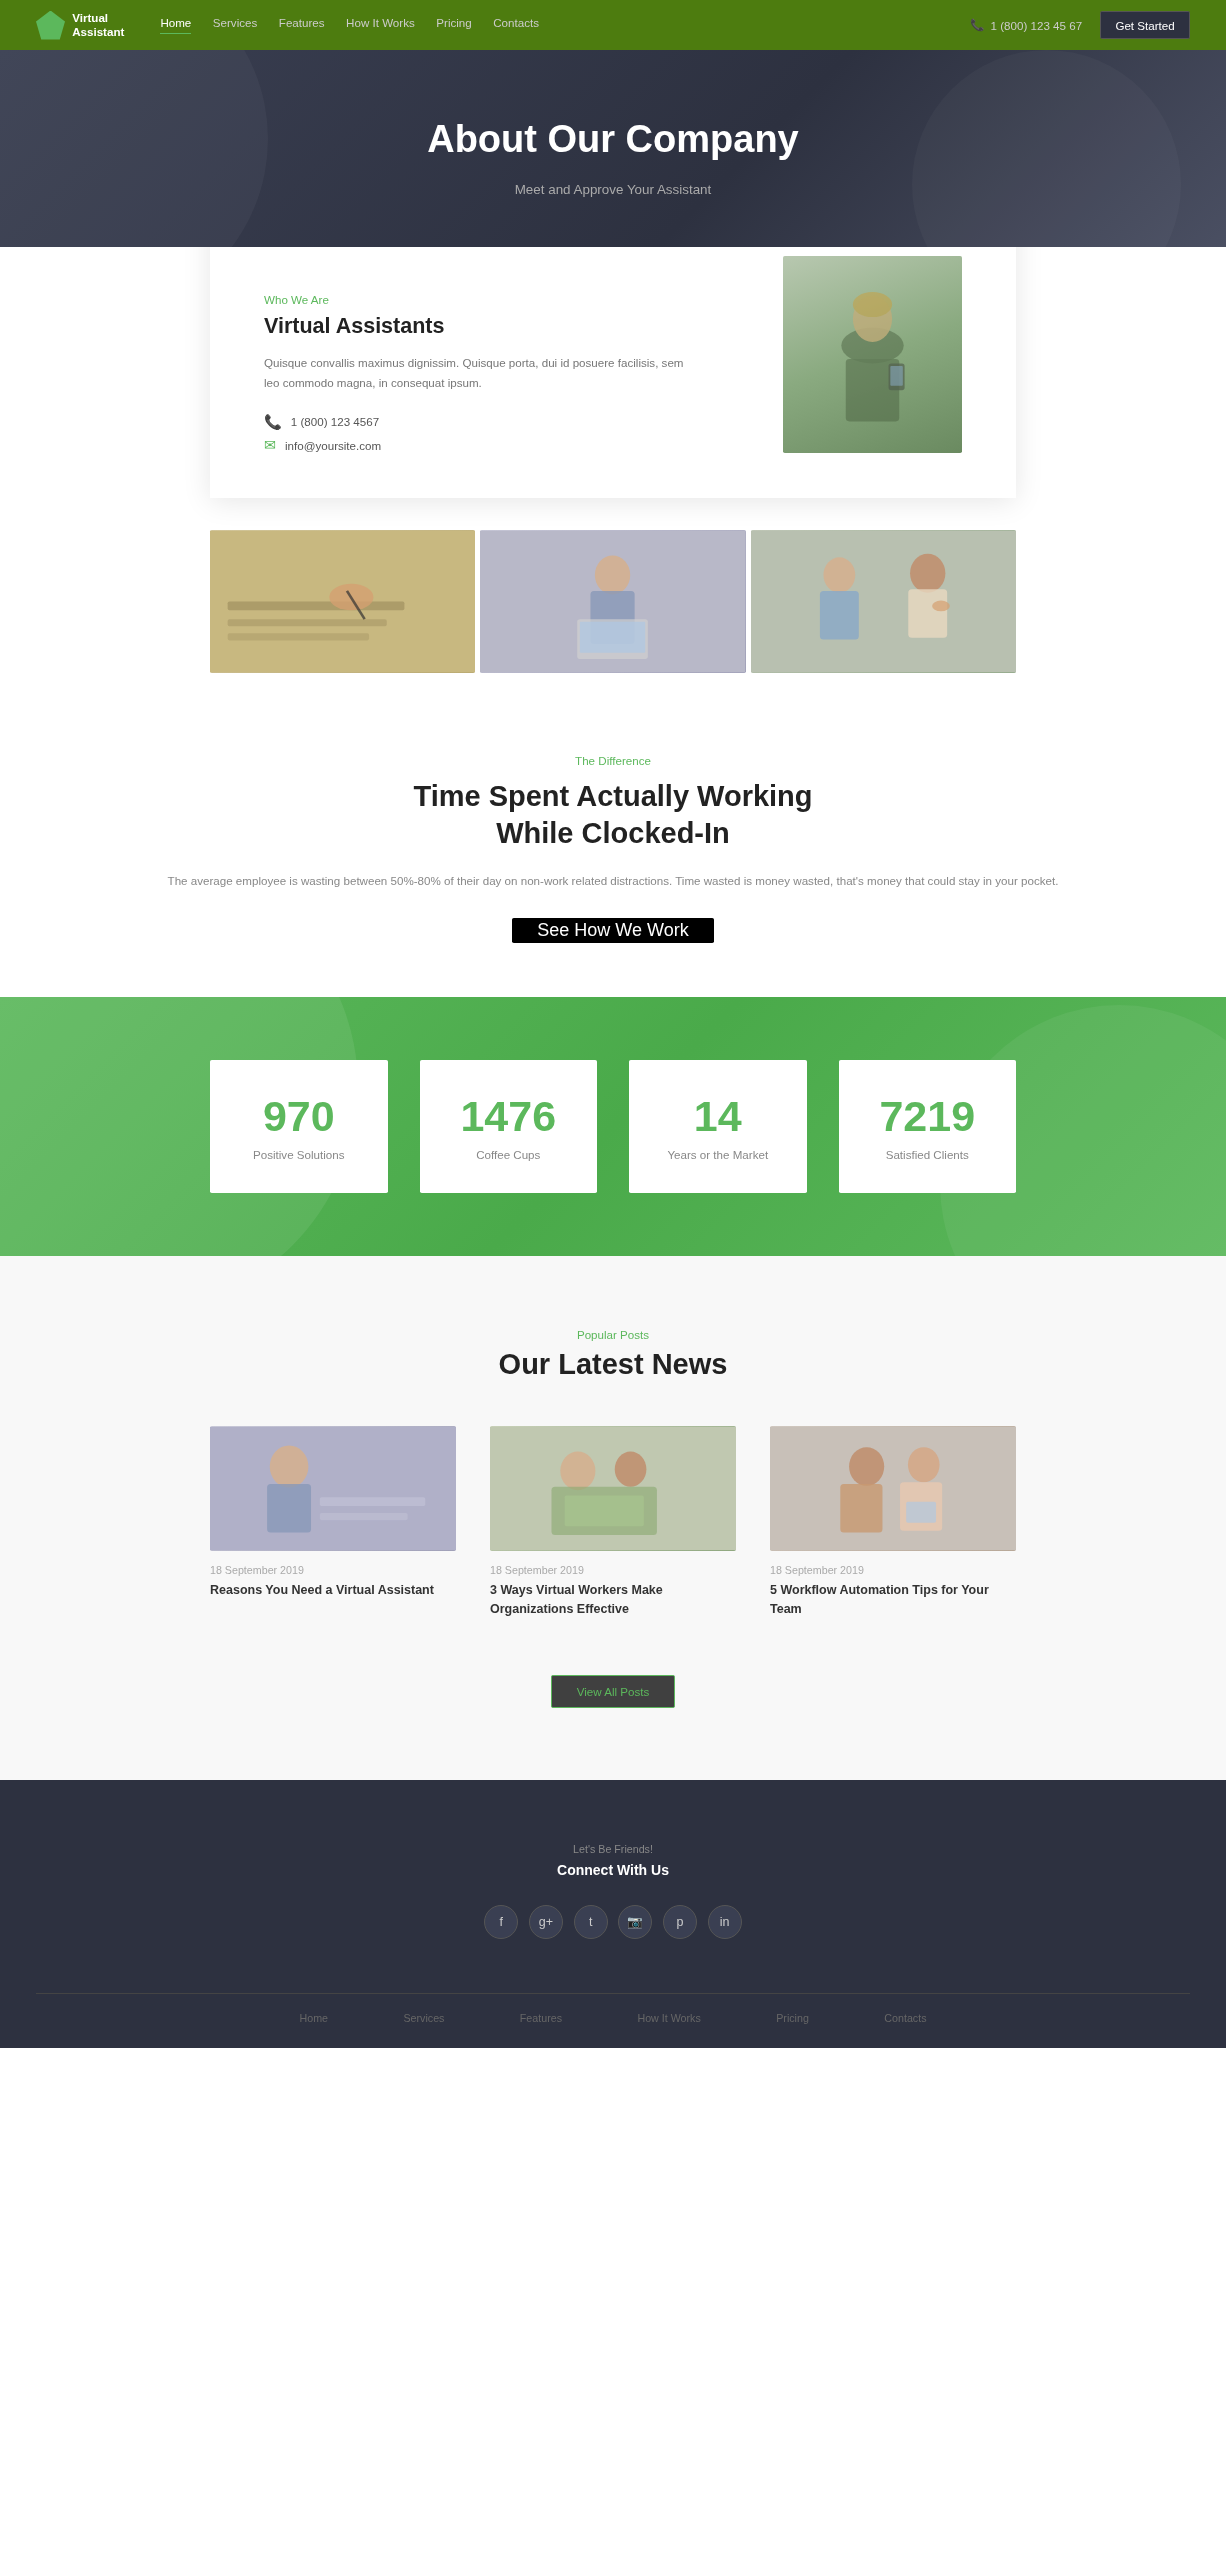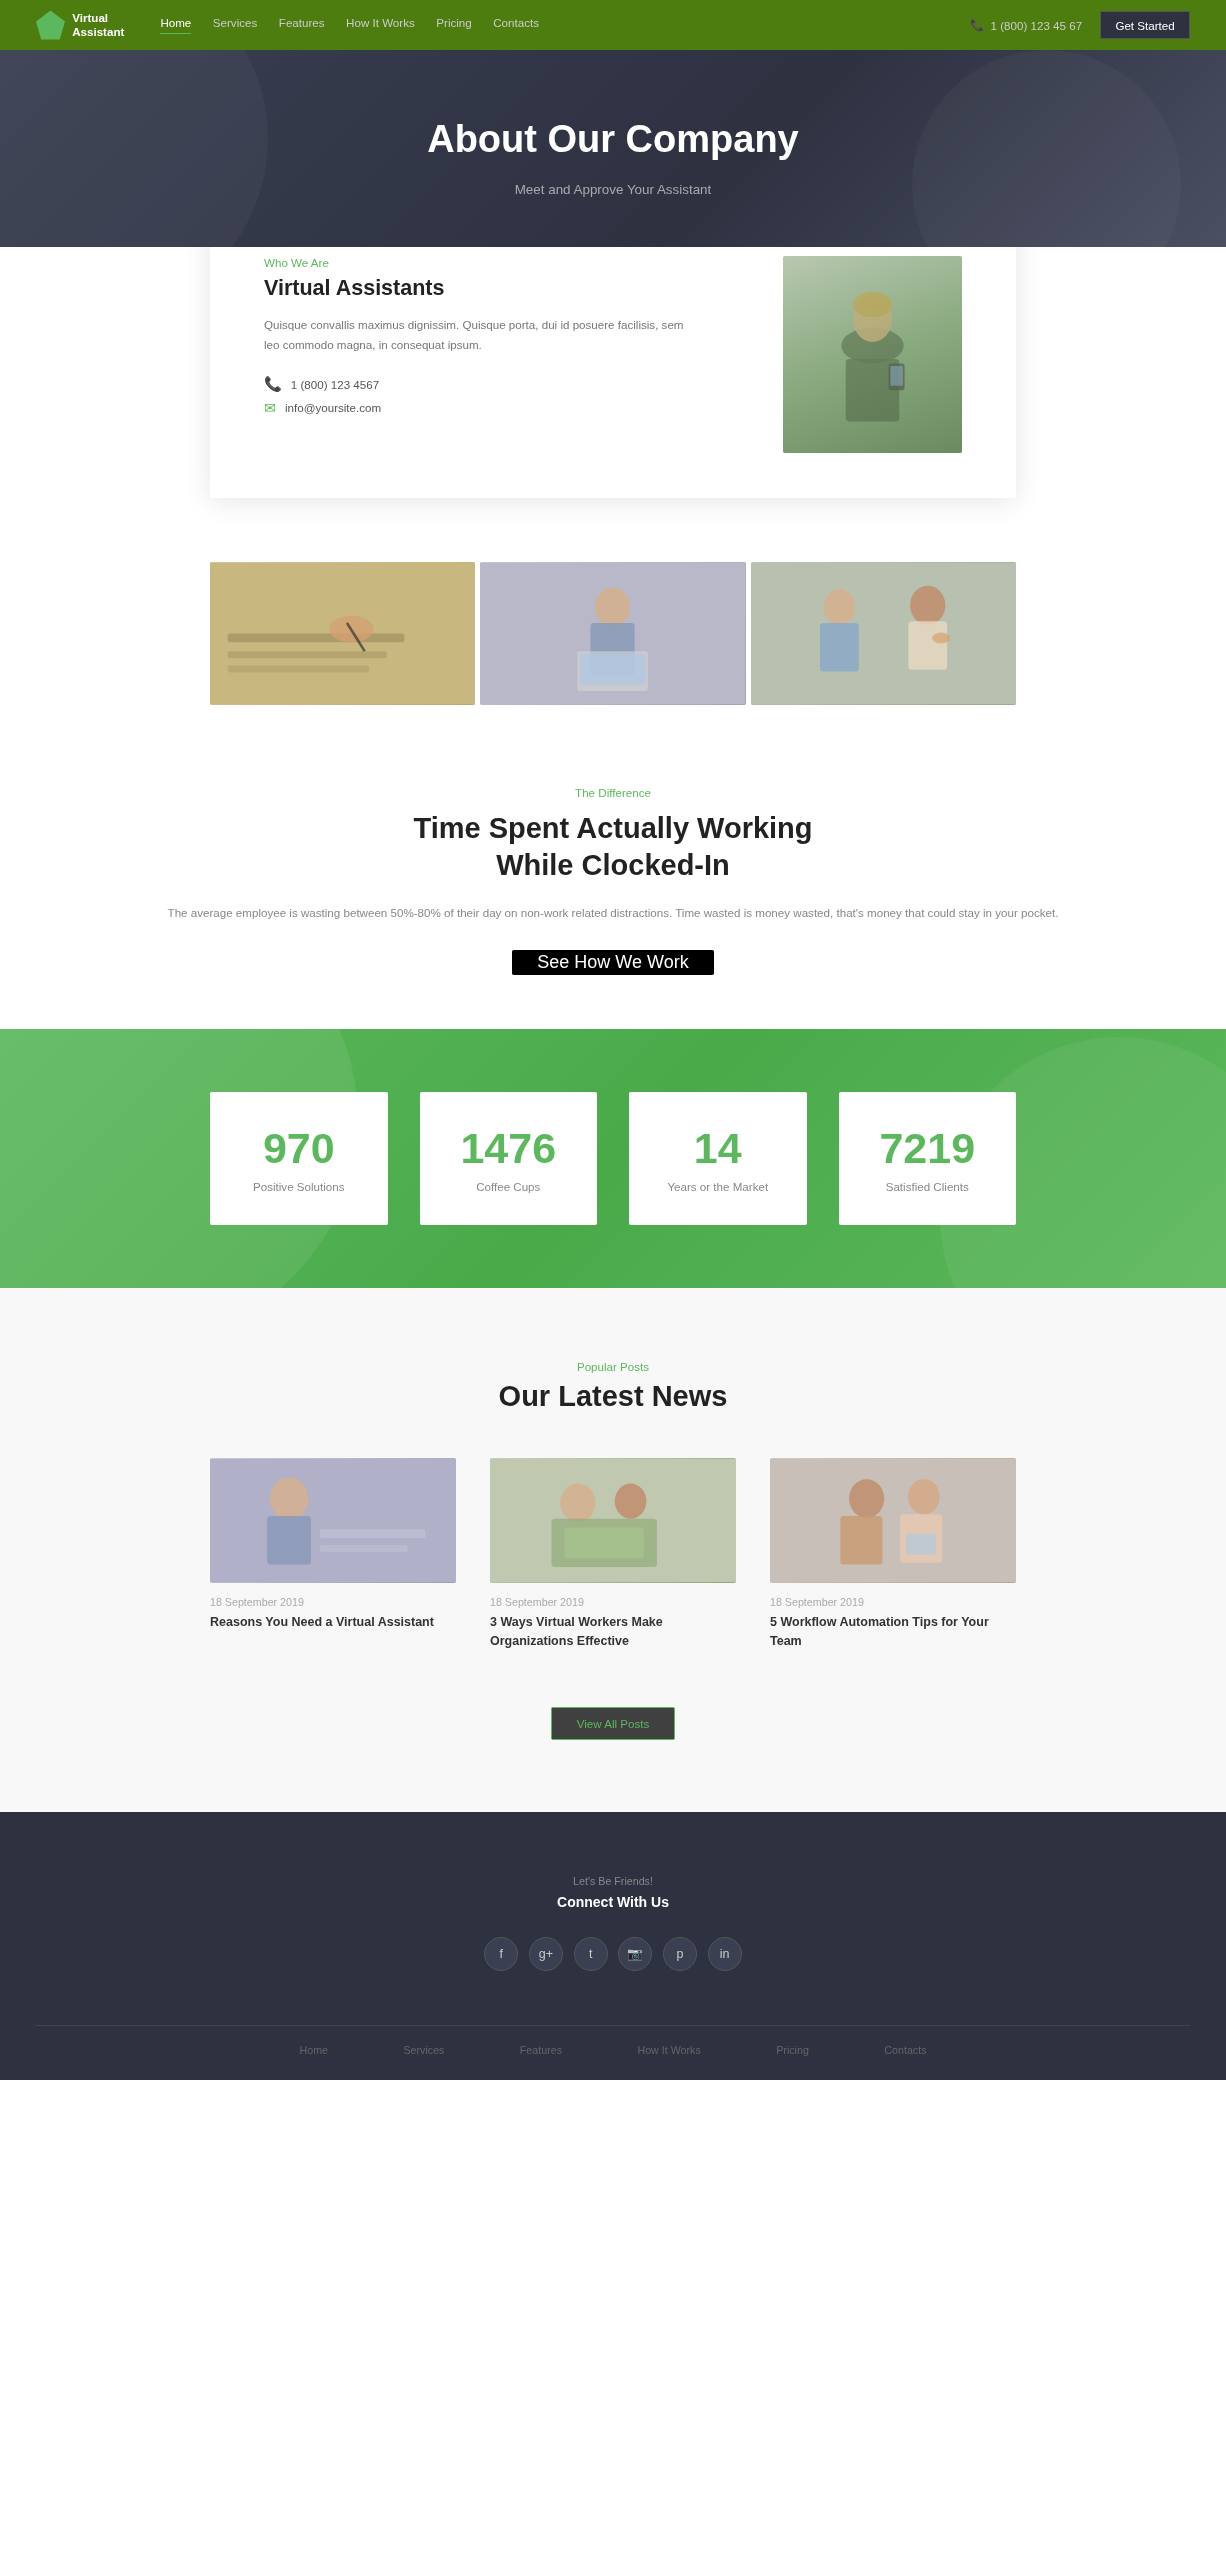--- a/index.html
+++ b/index.html
@@ -70,26 +70,26 @@
       bottom: -72px; right: 45px;
     }
     .hero-content { position: relative; z-index: 1; padding: 54px 18px 36px; }
     .hero h1 { color: #fff; font-size: 38px; font-weight: 700; margin-bottom: 21px; }
     .hero p { color: #aaa; font-size: 13.4px; }
 
     
     .about-section {
       background: #fff;
       max-width: 806px;
-      margin: -36px auto 64px;
+      margin: -36px auto 32px;
       padding: 45px 54px;
       box-shadow: 0 3.6px 27px rgba(0,0,0,0.1);
       display: flex;
       gap: 82px;
-      align-items: flex-start;
+      align-items: flex-end;
     }
     .about-left { flex: 1; }
     .about-tag { color: #5cb85c; font-size: 11.6px; margin-bottom: 7.2px; }
     .about-title { font-size: 21.5px; font-weight: 700; color: #222; margin-bottom: 14.3px; }
     .about-desc { font-size: 11.6px; color: #777; line-height: 1.7; margin-bottom: 21.5px; }
     .about-contact { display: flex; flex-direction: column; gap: 7.2px; }
     .about-contact-item { display: flex; align-items: center; gap: 9px; font-size: 11.6px; color: #555; }
     .contact-icon { color: #5cb85c; font-size: 14.3px; }
     .about-right { flex: 0 0 179px; }
     .about-img {

